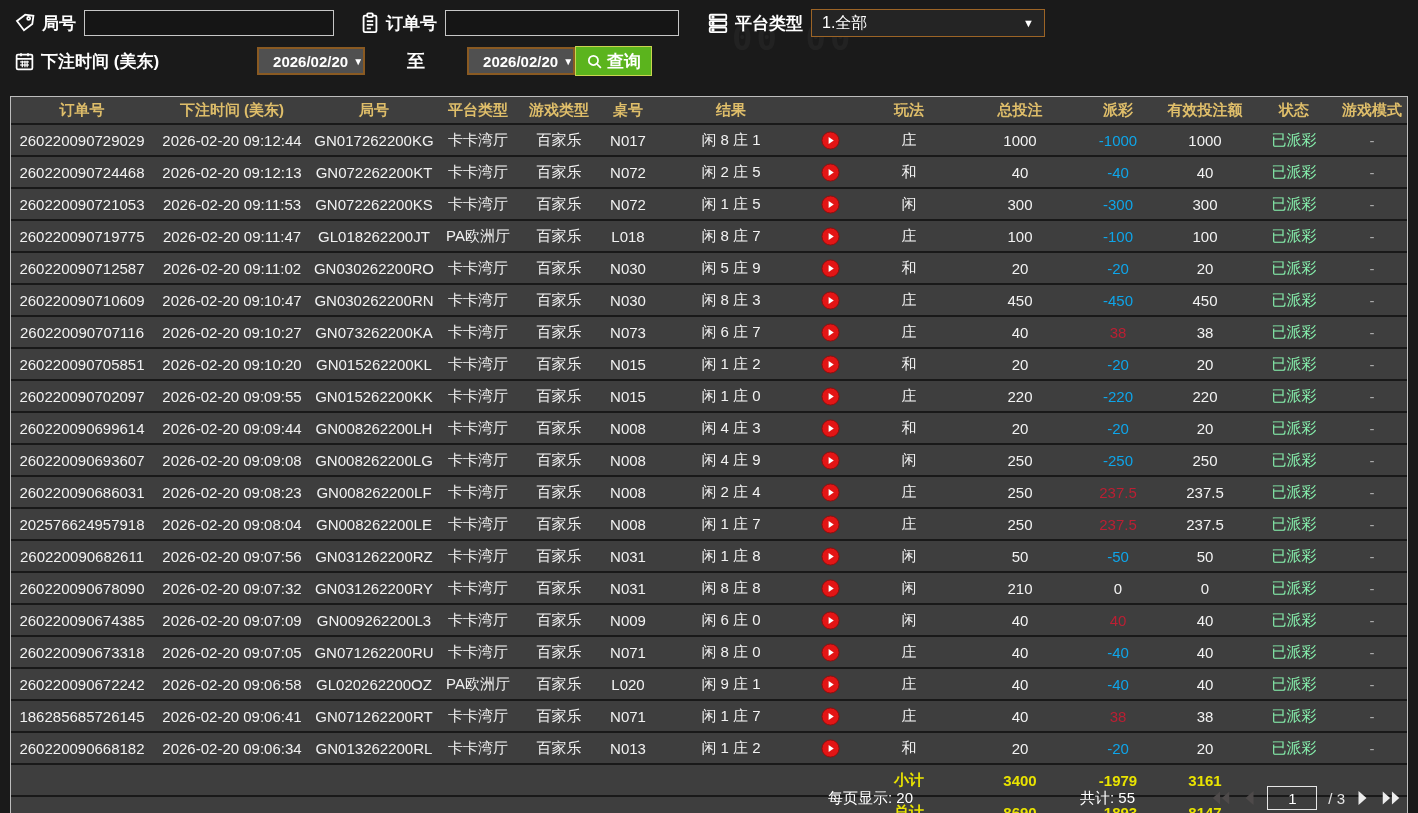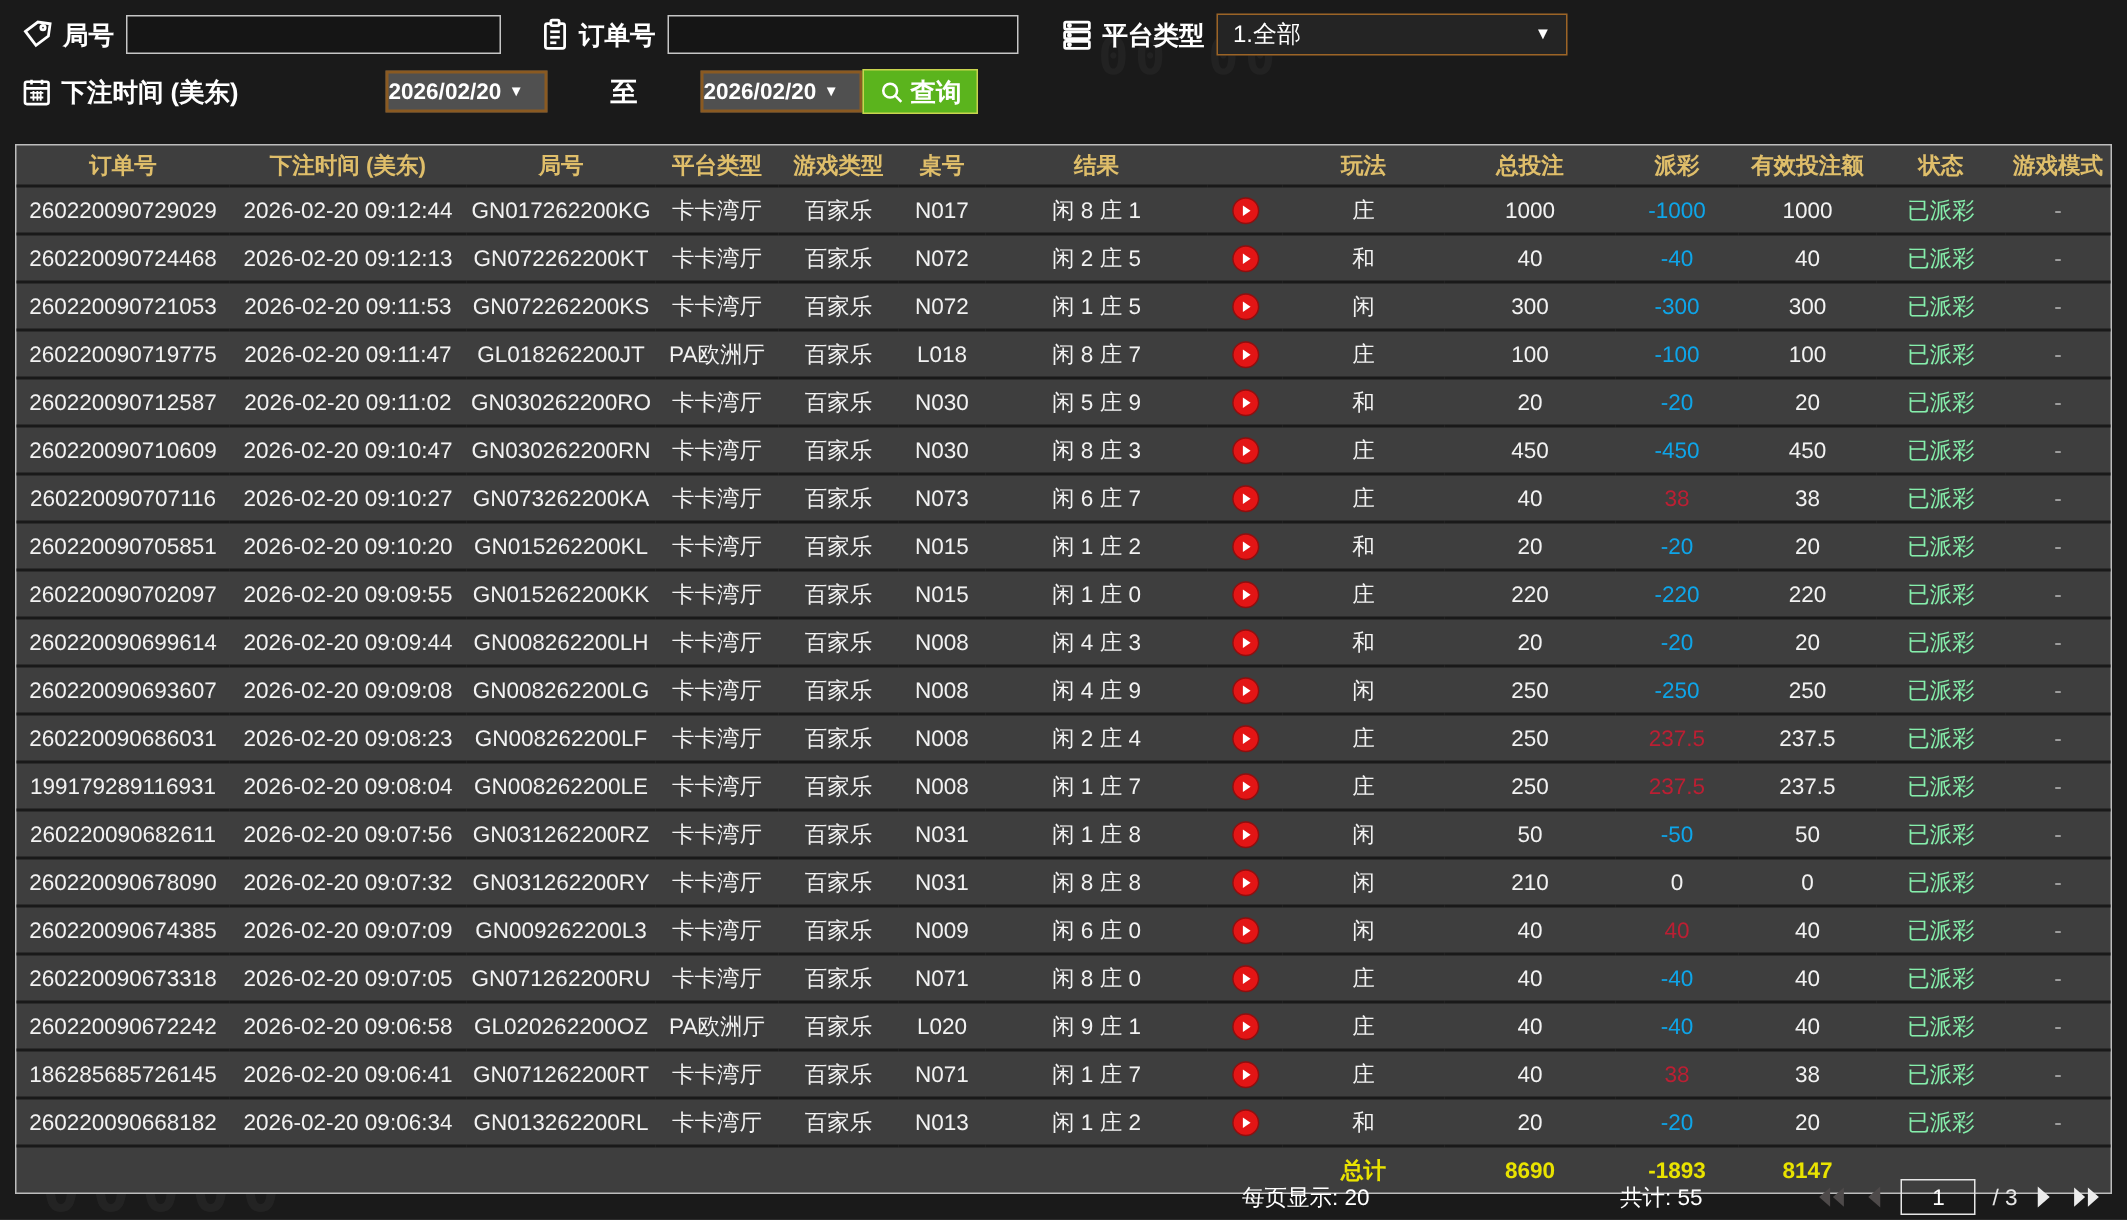--- a/index.html
+++ b/index.html
@@ -26,21 +26,21 @@
   }
   .select-box{
     width:212px;height:26px;background:#242424;border:1px solid #9c6426;
     color:#fff;font-size:16px;display:flex;align-items:center;justify-content:space-between;
     padding:0 10px;cursor:pointer;
   }
   .select-box .arrow{font-size:11px;color:#fff;}
   .date-box{
     width:104px;height:24px;background:#505050;border:2px solid #8a5a22;
     color:#fff;font-weight:bold;font-size:15px;display:flex;align-items:center;
-    justify-content:flex-start;gap:5px;cursor:pointer;
+    justify-content:flex-end;gap:5px;cursor:pointer;
   }
   .date-box .arrow{font-size:10px;}
   .to-label{color:#fff;font-weight:bold;font-size:18px;}
   .query-btn{
     height:30px;background:#5bb41d;border:1px solid #c9d44f;
     color:#fff;font-weight:bold;font-size:17px;display:flex;align-items:center;
     gap:4px;padding:0 10px;cursor:pointer;
   }
 
   
@@ -481,21 +481,21 @@
       </span>
     </td>
     <td>庄</td>
     <td>250</td>
     <td class="c-red">237.5</td>
     <td>237.5</td>
     <td class="status-cell">已派彩</td>
     <td class="dash-cell">-</td>
   </tr>
         <tr>
-    <td>199179289116931</td>
+    <td>202576624957918</td>
     <td>2026-02-20 09:08:04</td>
     <td>GN008262200LE</td>
     <td>卡卡湾厅</td>
     <td>百家乐</td>
     <td>N008</td>
     <td>闲 1 庄 7</td>
     <td>
       <span class="play-btn">
         <svg width="19" height="19" viewBox="0 0 20 20">
           <circle cx="10" cy="10" r="9" fill="#e31515"></circle>
@@ -674,20 +674,29 @@
     </td>
     <td>和</td>
     <td>20</td>
     <td class="c-green">-20</td>
     <td>20</td>
     <td class="status-cell">已派彩</td>
     <td class="dash-cell">-</td>
   </tr>
       </tbody>
     <tbody>
+      <tr class="summary-row">
+        <td colspan="8"></td>
+        <td>小计</td>
+        <td>3400</td>
+        <td>-1979</td>
+        <td>3161</td>
+        <td></td>
+          <td></td>
+      </tr>
       <tr class="summary-row">
         <td colspan="8"></td>
         <td>总计</td>
         <td>8690</td>
         <td>-1893</td>
         <td>8147</td>
         <td></td>
           <td></td>
       </tr>
     </tbody>

